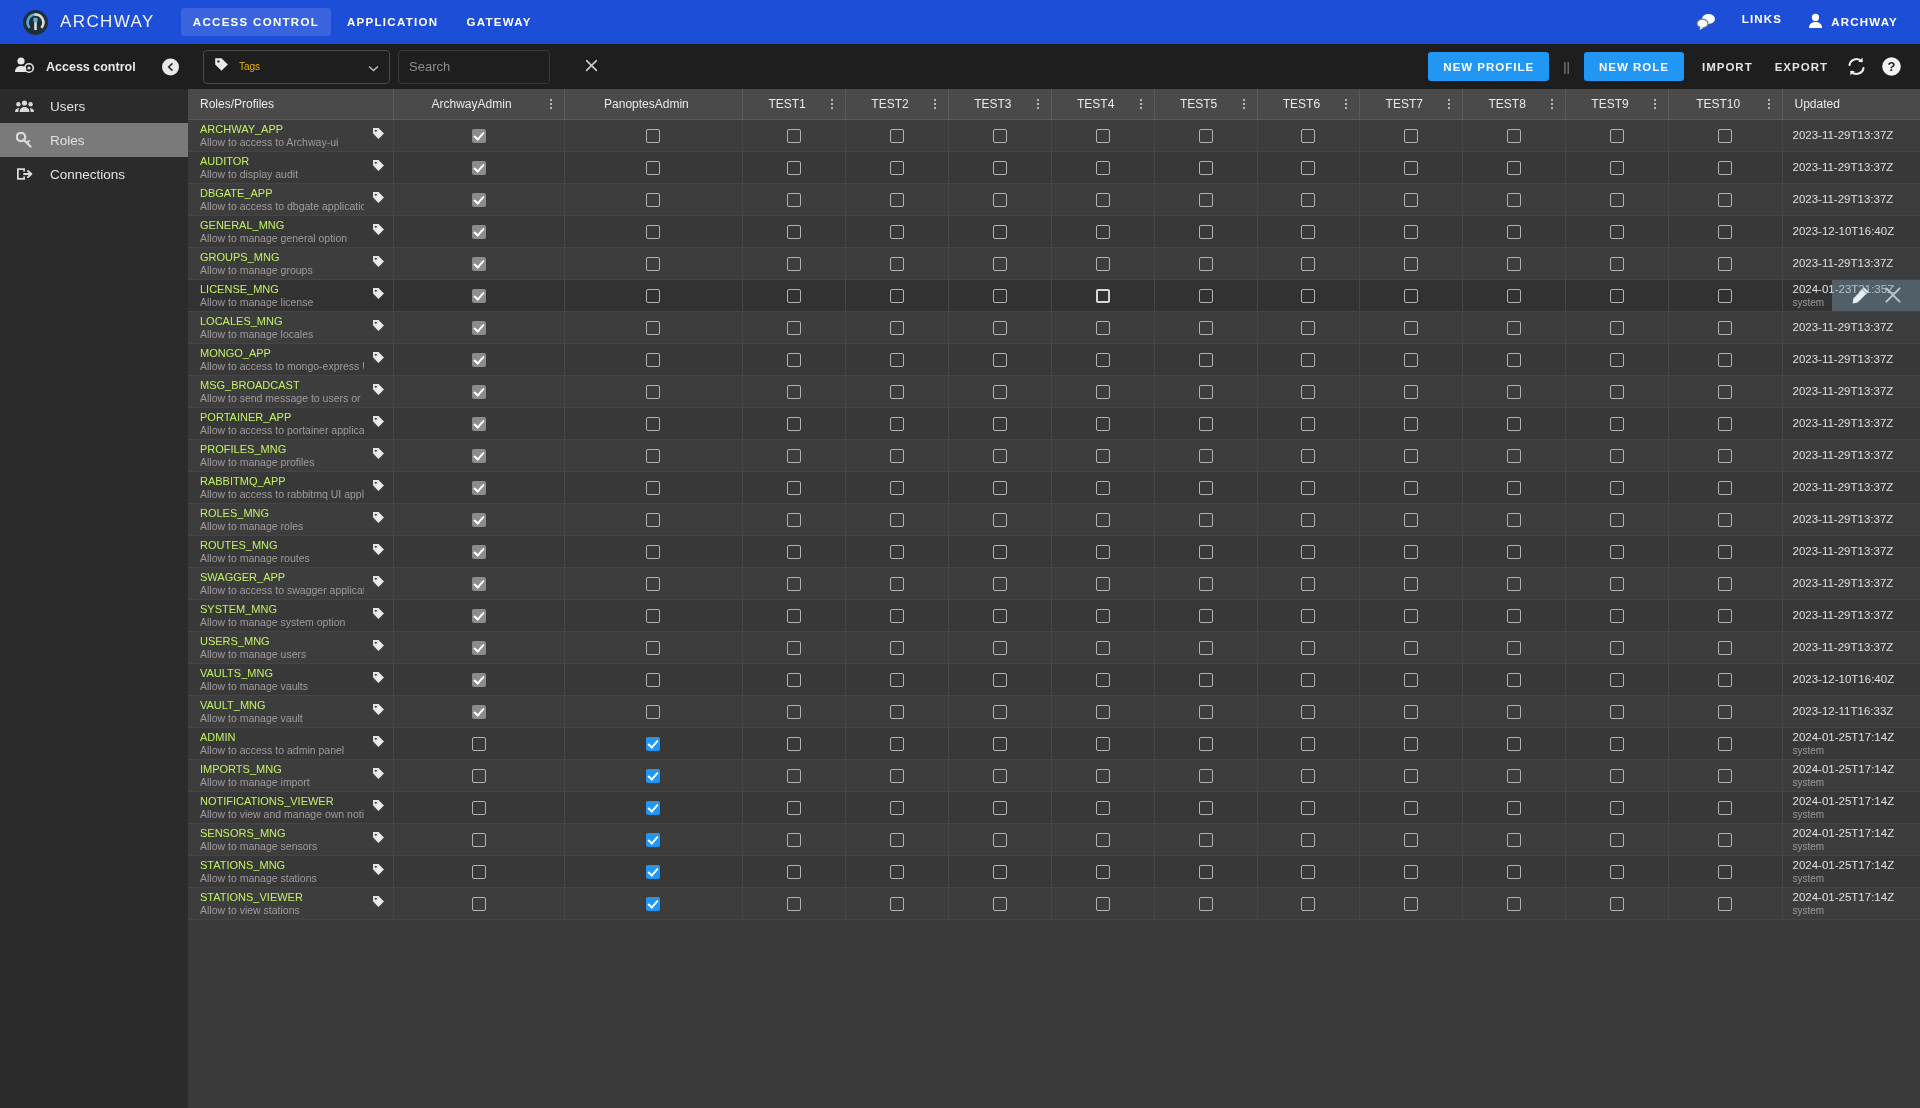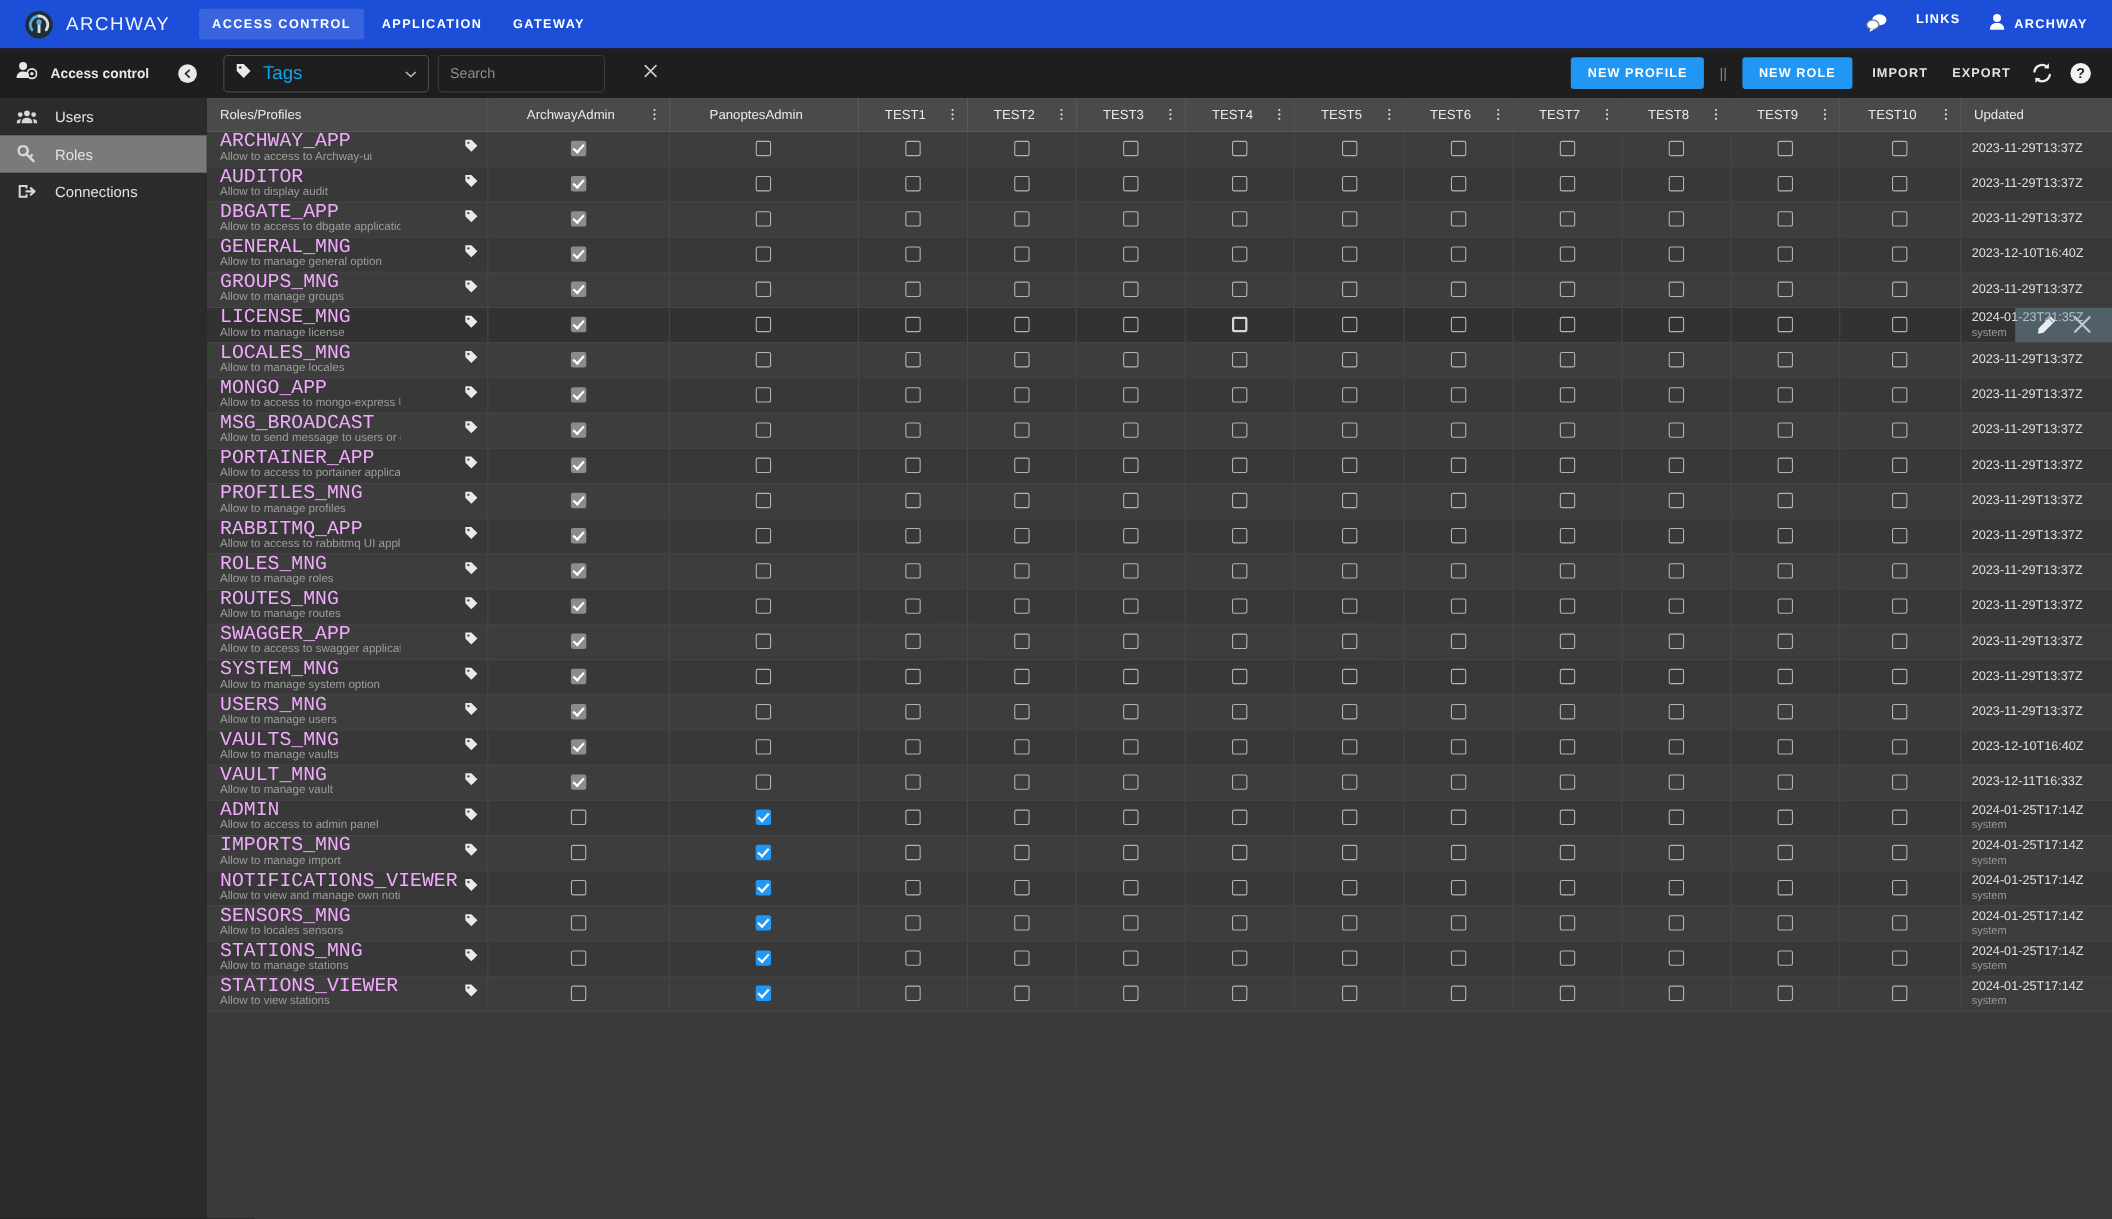--- a/index.html
+++ b/index.html
@@ -52,21 +52,21 @@
     position: absolute; right: 9px; top: 50%; transform: translateY(-50%);
     width: 17px; height: 17px; border-radius: 50%;
     background: #e9e9e9; display: flex; align-items: center; justify-content: center;
     cursor: pointer;
   }
   .tags-select {
     width: 187px; height: 34px; margin-left: 15px;
     border: 1px solid #4a4a4a; border-radius: 4px;
     display: flex; align-items: center; padding: 0 10px; gap: 10px; cursor: pointer;
   }
-  .tags-label { color: #0ea5e9; font-size: 17px; flex: 1; }
+  .tags-label { color: #eab308; font-size: 10px; flex: 1; }
   .search-box {
     width: 152px; height: 34px; margin-left: 8px;
     border: 1px solid #3a3a3a; border-radius: 4px;
     display: flex; align-items: center; padding: 0 10px; cursor: text;
   }
   .search-input {
     flex: 1; background: transparent; border: none; outline: none;
     color: #d5d5d5; font-size: 13px; font-family: inherit;
   }
   .search-input::placeholder { color: #8d8d8d; }
@@ -131,21 +131,21 @@
   tbody tr.hovered { background: #323232; }
   tbody td {
     border-bottom: 1px solid #454545;
     border-right: 1px solid #464646;
     padding: 0; vertical-align: middle;
   }
   td.c-name { padding: 2px 8px 2px 12px; position: relative; }
   .name-flex { display: flex; align-items: center; }
   .name-texts { flex: 1; min-width: 0; }
   .role-title {
-    color: #f0abfc; font-size: 18px; line-height: 14px; white-space: nowrap; font-family: Liberation Mono, monospace;
+    color: #bef264; font-size: 11px; line-height: 14px; white-space: nowrap;
   }
   .role-desc {
     color: #9d9d9d; font-size: 10.5px; line-height: 13px;
     white-space: nowrap; overflow: hidden; text-overflow: clip; max-width: 164px;
   }
   .tag-btn { flex-shrink: 0; cursor: pointer; padding-left: 6px; }
   td.c-check { text-align: center; }
   td.c-upd {
     padding: 2px 10px; border-right: none; position: relative;
   }
@@ -1112,21 +1112,21 @@
             <td class="c-upd">
               <div class="upd-time">2024-01-25T17:14Z</div>
               <div class="upd-by">system</div>
             </td>
           </tr>
           <tr>
             <td class="c-name">
               <div class="name-flex">
                 <div class="name-texts">
                   <div class="role-title">SENSORS_MNG</div>
-                  <div class="role-desc">Allow to locales sensors</div>
+                  <div class="role-desc">Allow to manage sensors</div>
                 </div>
                 <span class="tag-btn"><svg width="13" height="13" viewBox="0 0 15 15">
                     <path d="M1.2 1.2 L7.5 1.2 L13.8 7.5 L7.5 13.8 L1.2 7.5 Z" fill="#eaeaea"></path>
                     <circle cx="4.4" cy="4.4" r="1.2" fill="#3a3a3a"></circle>
                   </svg></span>
               </div>
             </td>
             <td class="c-check"><span class="cb off"></span></td>
             <td class="c-check"><span class="cb on-blue"></span></td>
             <td class="c-check"><span class="cb off"></span></td>

